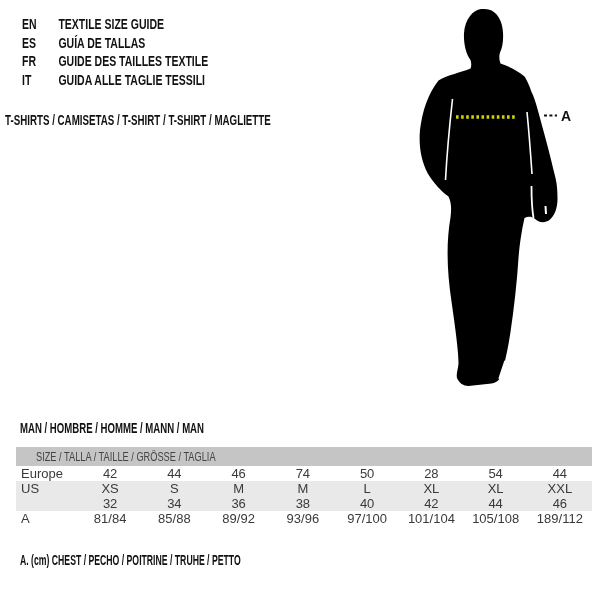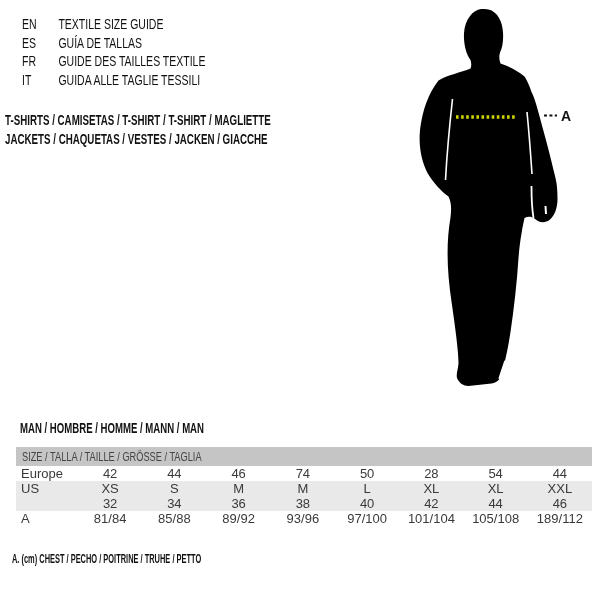--- a/index.html
+++ b/index.html
@@ -4,43 +4,43 @@
 <style>
   html,body { margin:0; padding:0; background:#ffffff; }
   .canvas {
     position:relative; width:600px; height:600px; background:#ffffff;
     font-family:"Liberation Sans", sans-serif; color:#111111; overflow:hidden;
   }
   .cond { display:inline-block; white-space:nowrap; transform:scaleX(var(--sx,.70)); transform-origin:0 0; }
 
   
   .lang-block { position:absolute; left:22px; top:15px; }
-  .lang-row { height:18.7px; line-height:18.7px; font-weight:normal; font-size:15px; display:flex; }
+  .lang-row { height:18.7px; line-height:18.7px; font-weight:bold; font-size:15px; display:flex; }
   .lang-code { width:52px; }
 
   
   .cat-block { position:absolute; left:5px; top:110px; font-weight:bold; font-size:15px; }
   .cat-block .cat-line { display:block; height:19px; line-height:19px; }
 
   
   .fig-svg { position:absolute; left:0; top:0; }
   .measure-label { position:absolute; left:561px; top:108px; font-size:14px; font-weight:bold; }
 
   
   .section-title { position:absolute; left:20px; top:419px; font-weight:bold; font-size:15px; }
 
   
   .size-table { position:absolute; left:16px; top:447px; width:576px; font-size:13px; }
-  .thead { height:19px; line-height:19px; padding-left:6px; font-size:13px; color:#444444; }
+  .thead { height:19px; line-height:19px; padding-left:20px; font-size:13px; color:#444444; }
   .trow { display:grid; grid-template-columns:62px repeat(8,1fr); height:15px; line-height:15px; align-items:center; }
   .tlabel { padding-left:5px; text-align:left; }
   .tcell { text-align:center; }
 
   
-  .footnote { position:absolute; left:12px; top:552px; font-weight:bold; font-size:12px; }
+  .footnote { position:absolute; left:20px; top:552px; font-weight:bold; font-size:14px; }
 </style>
 </head>
 <body>
 
 <div class="canvas">
 
   <div class="lang-block">
     <div class="lang-row">
         <span class="cond" style="--sx:.70"><span class="lang-code" style="display:inline-block">EN</span><span>TEXTILE SIZE GUIDE</span></span>
       </div>
@@ -50,21 +50,20 @@
     <div class="lang-row">
         <span class="cond" style="--sx:.70"><span class="lang-code" style="display:inline-block">FR</span><span>GUIDE DES TAILLES TEXTILE</span></span>
       </div>
     <div class="lang-row">
         <span class="cond" style="--sx:.70"><span class="lang-code" style="display:inline-block">IT</span><span>GUIDA ALLE TAGLIE TESSILI</span></span>
       </div>
   </div>
 
   <div class="cat-block">
     <span class="cat-line"><span class="cond" style="--sx:.65">T-SHIRTS / CAMISETAS / T-SHIRT / T-SHIRT / MAGLIETTE</span></span>
-    <span class="cat-line"><span class="cond" style="--sx:.65">JACKETS / CHAQUETAS / VESTES / JACKEN / GIACCHE</span></span>
   </div>
 
   <svg class="fig-svg" width="600" height="600" viewBox="0 0 600 600" aria-hidden="true">
     <path d="M 481 9
          C 473 10 465 19 464 33
          C 463.5 44 466 54 470.5 60
          C 471.5 63.5 471.5 66 470.5 68.5
          C 461 72.5 447.5 75 438.5 80.5
          C 428.5 93 422.5 110 420 130
          C 418.5 147 421.5 161 427.5 173

